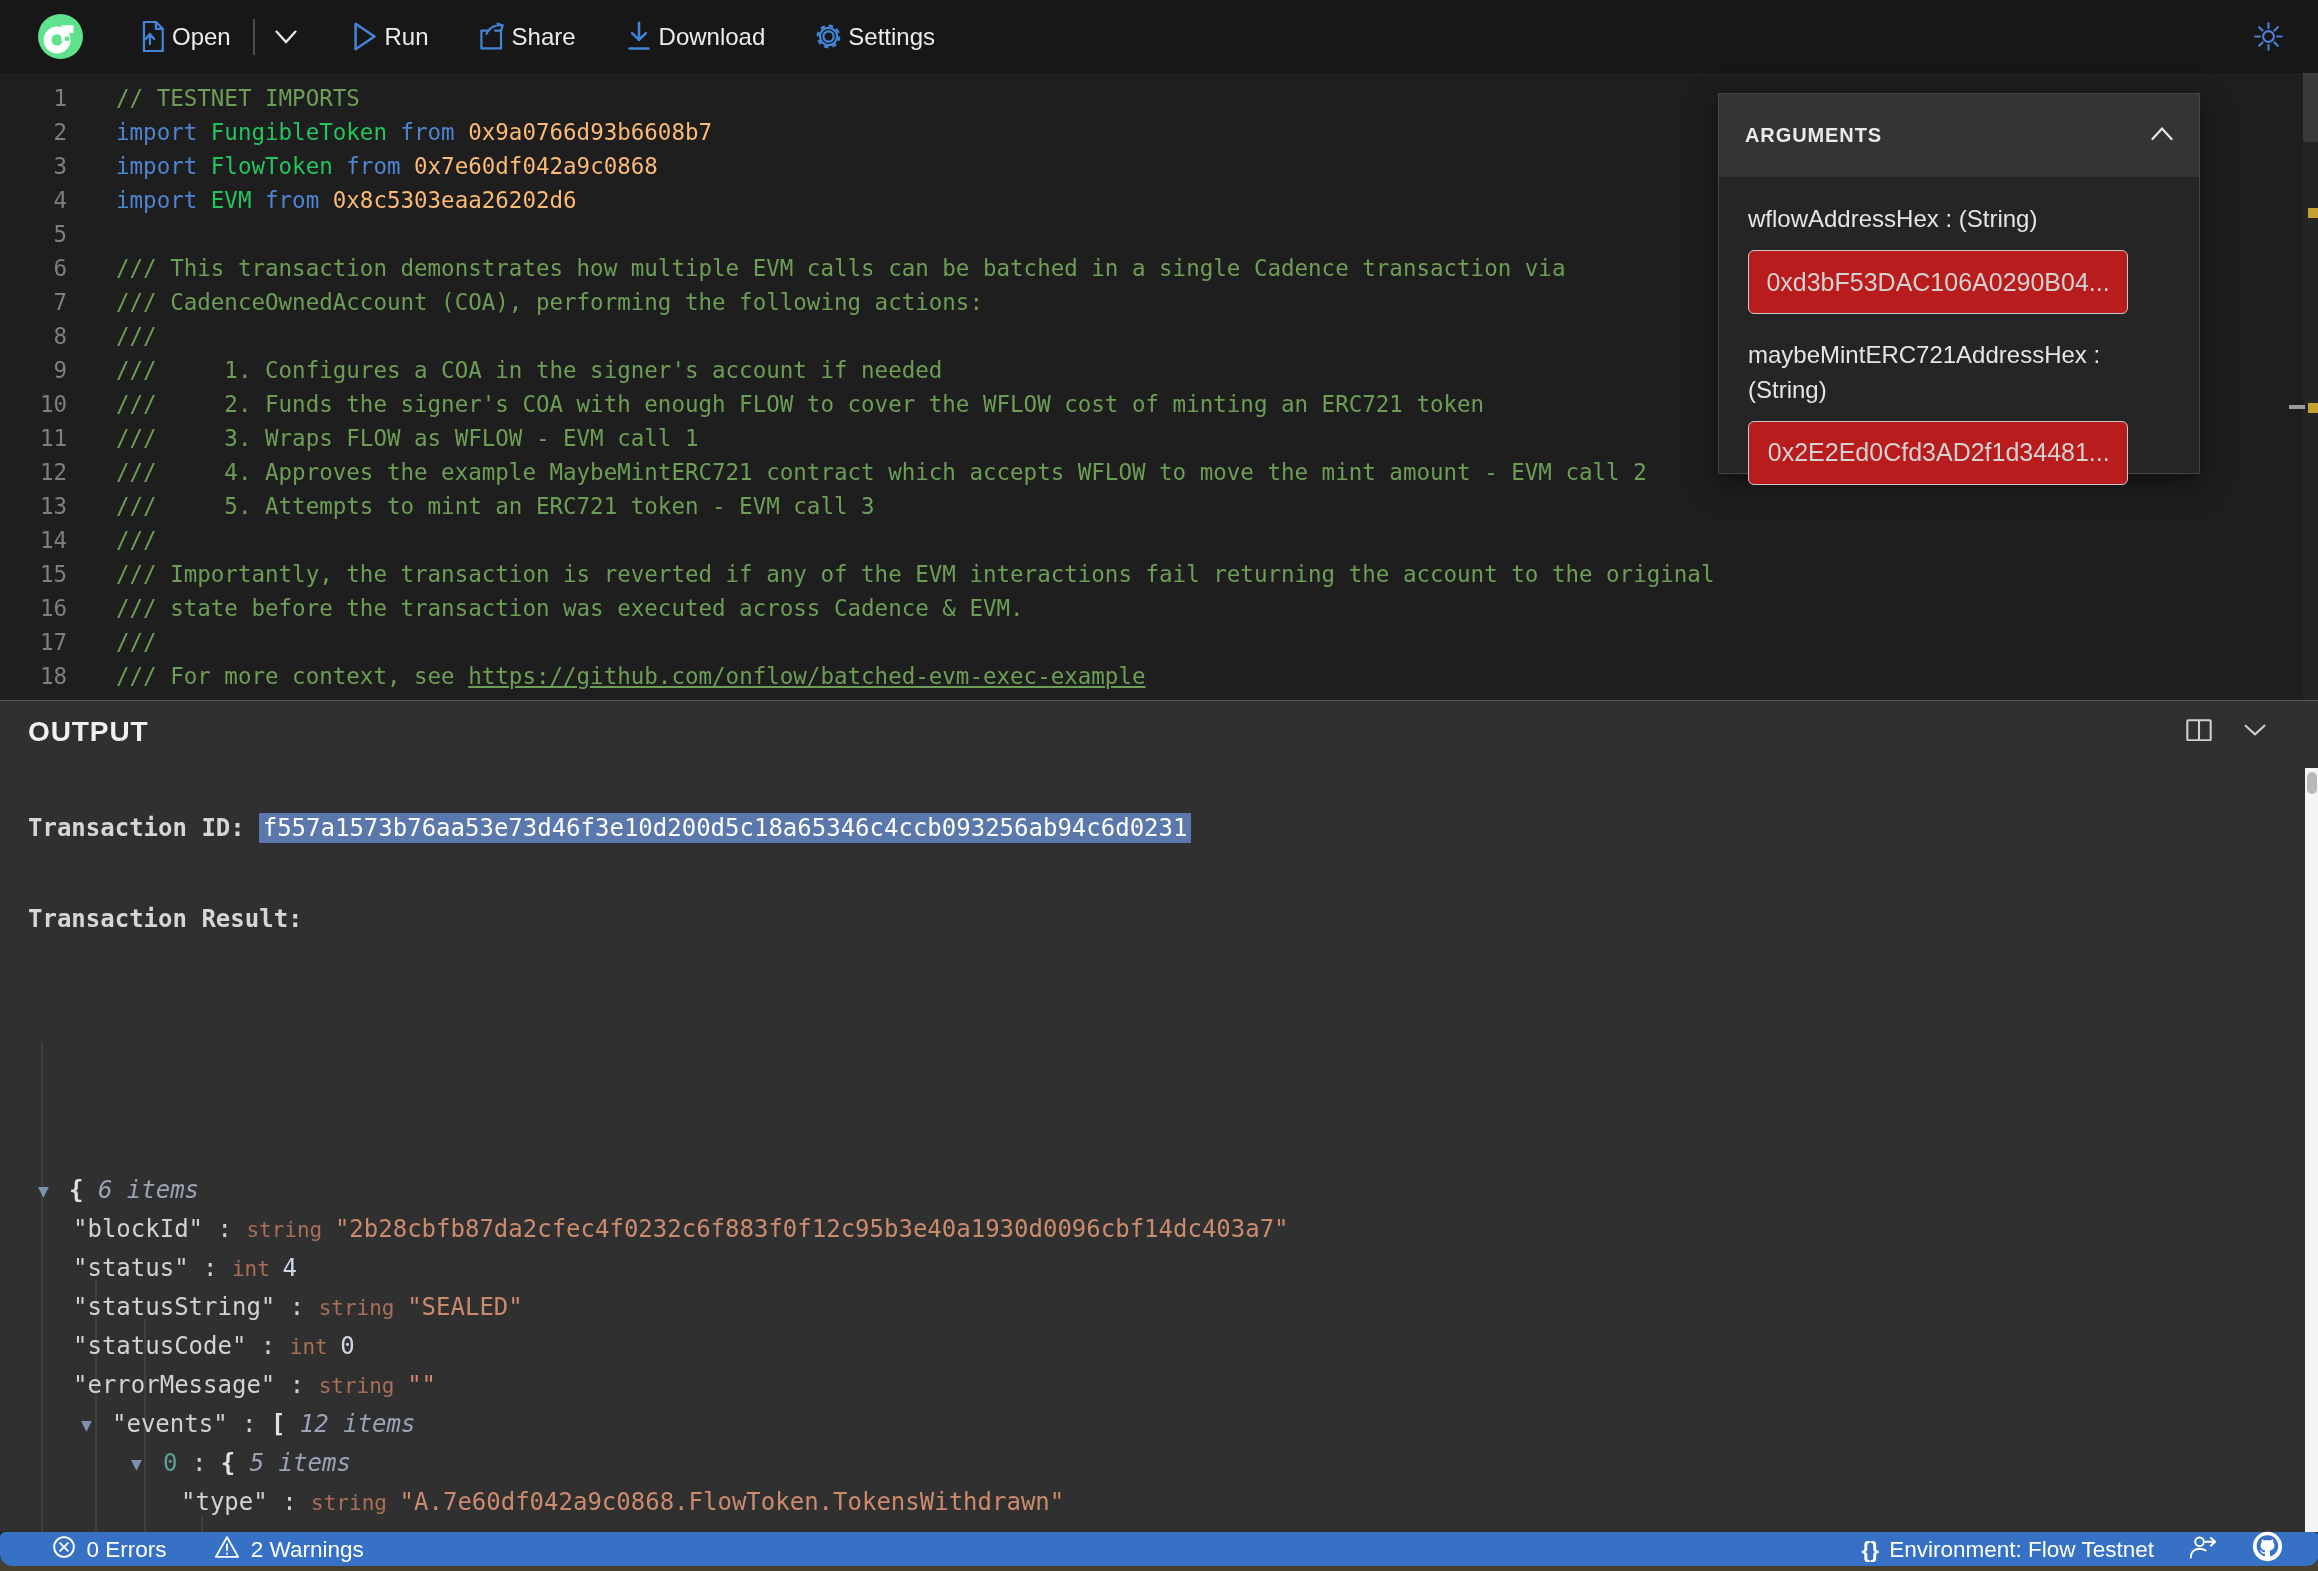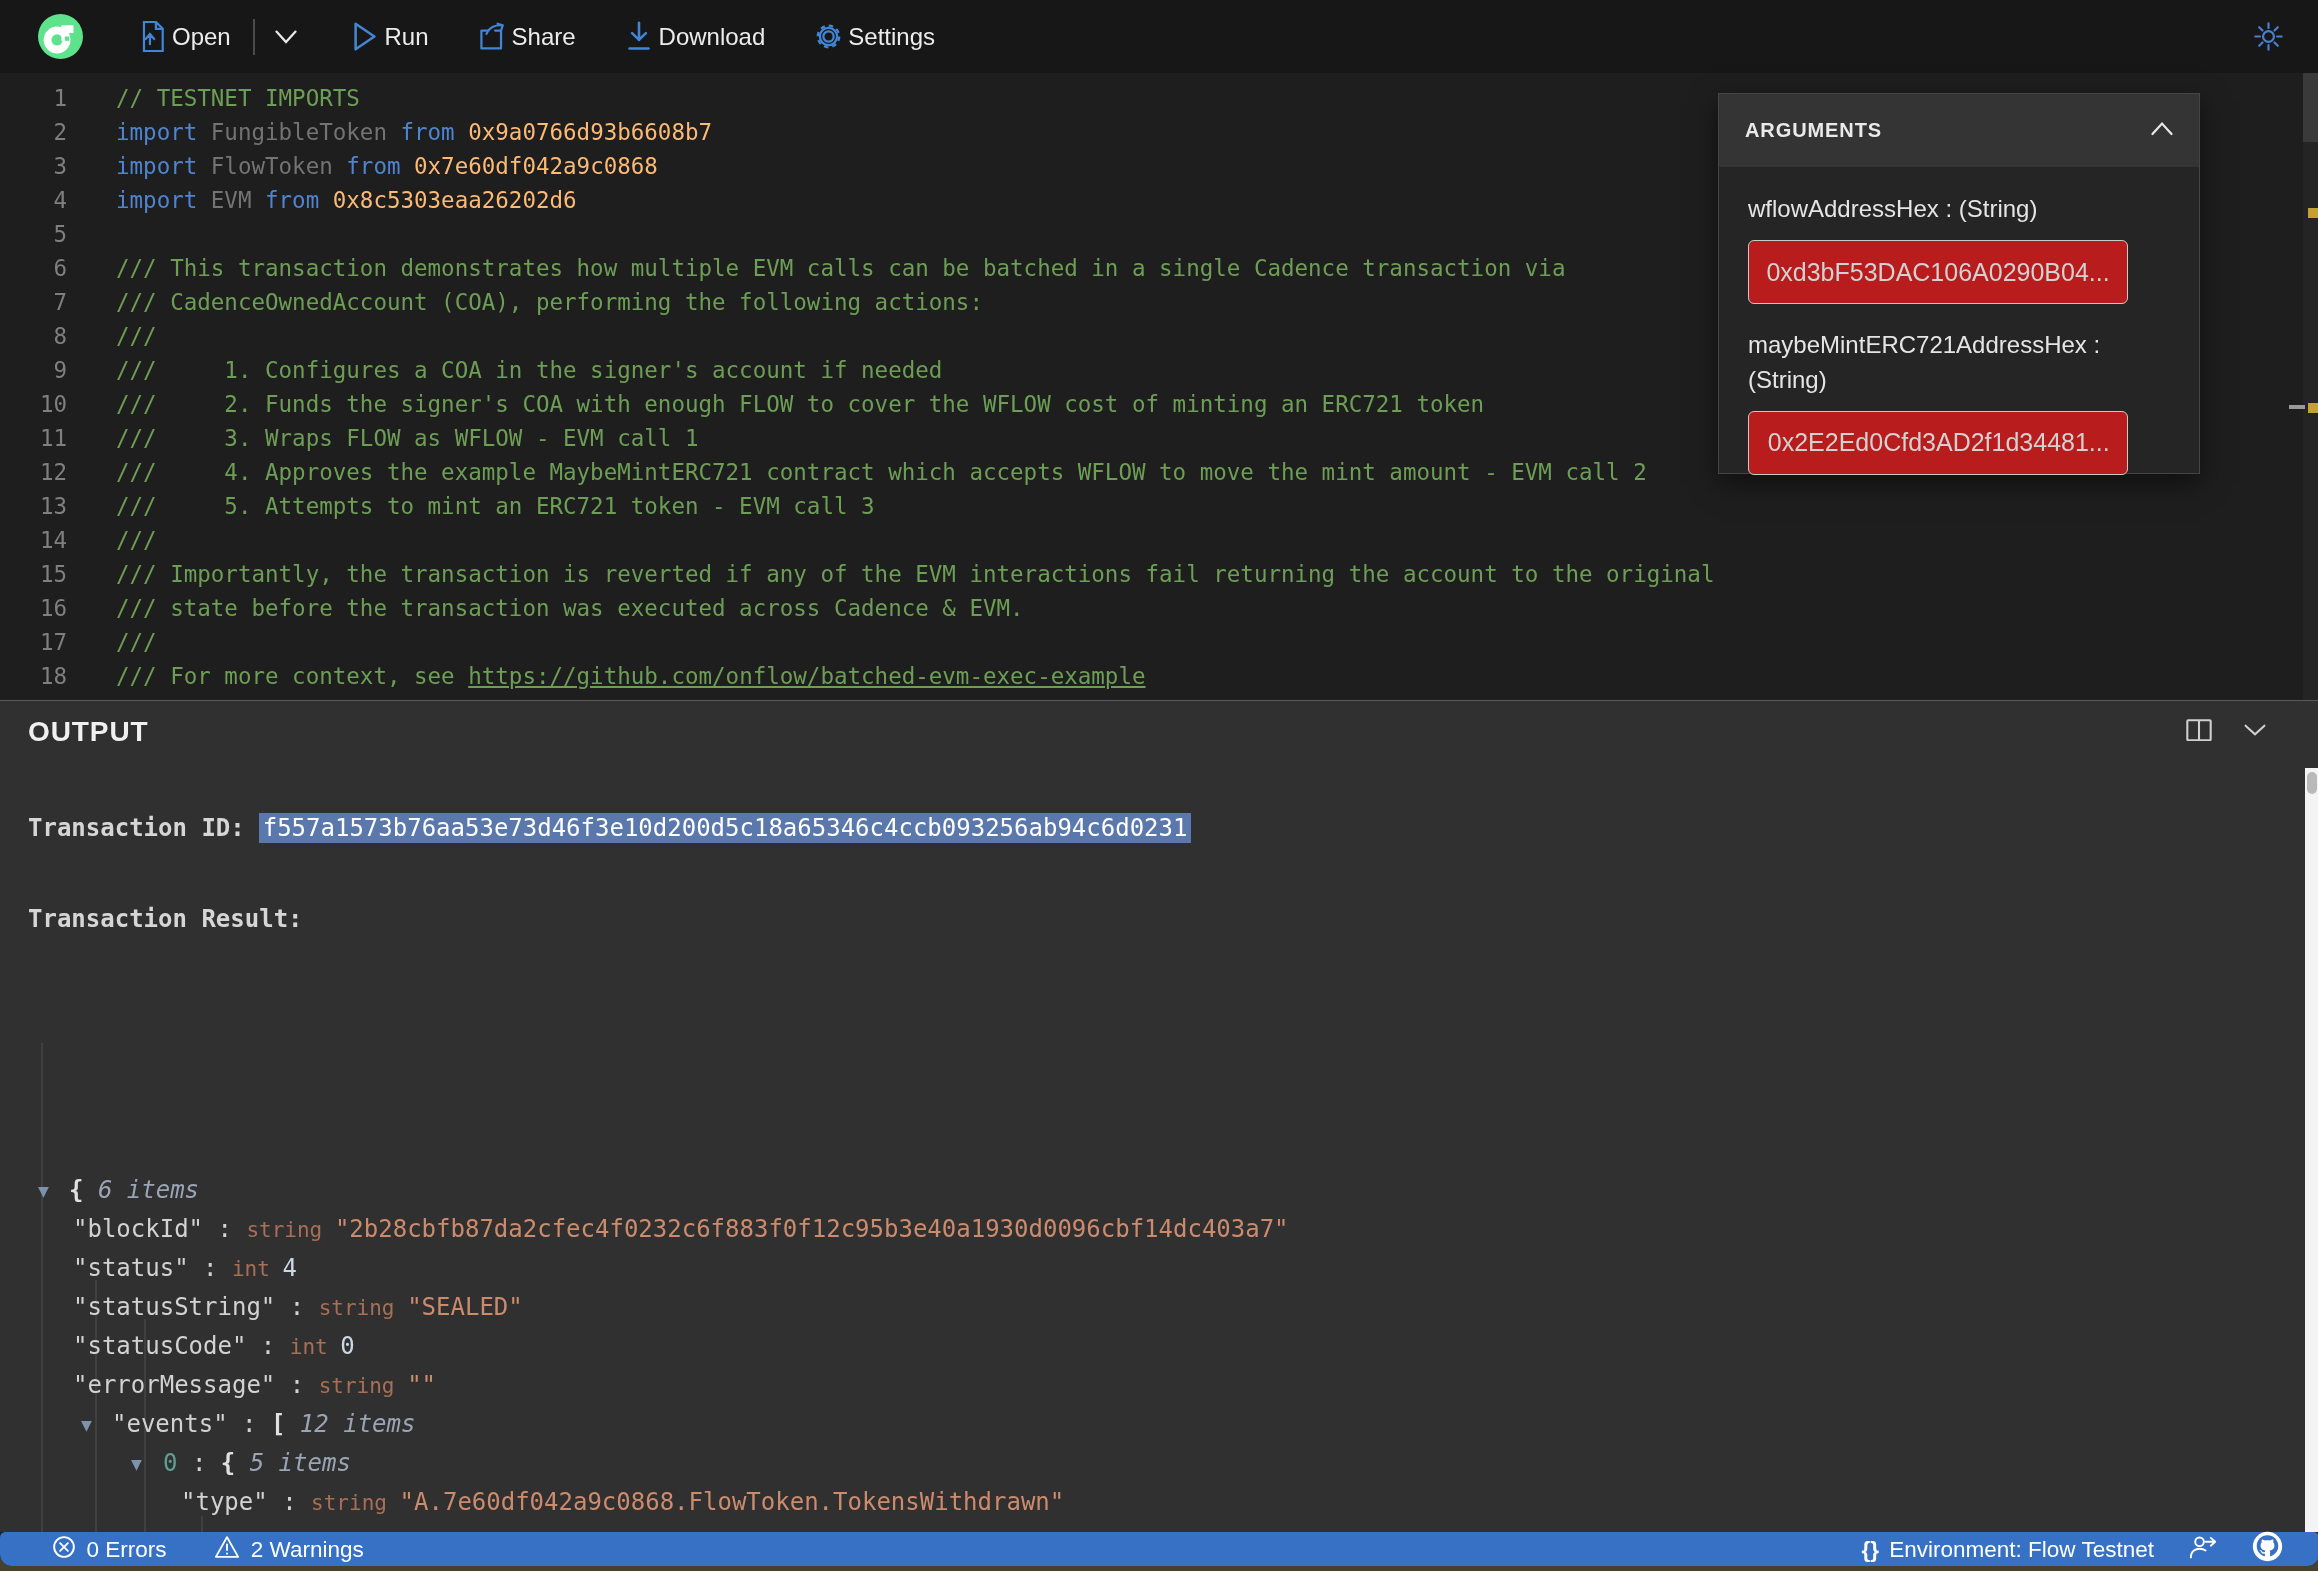--- a/index.html
+++ b/index.html
@@ -17,31 +17,31 @@
   #theme-toggle { margin-left:auto; margin-right:35px; }
 
   
   #editor { position:absolute; left:0; top:73px; width:2319px; height:628px; background:#1e1e1e; font-family:"DejaVu Sans Mono", monospace; font-size:22.5px; }
   #code-scroll { position:absolute; left:0; top:7.8px; width:2300px; }
   .code-row { display:flex; height:34px; line-height:34px; white-space:pre; }
   .gutter { width:67px; text-align:right; color:#7f7f7f; flex:0 0 67px; }
   .code-text { padding-left:49px; }
   .tok-com  { color:#6d9e55; }
   .tok-kw   { color:#4f84d1; }
-  .tok-typ  { color:#737373; }
+  .tok-typ  { color:#22c55e; }
   .tok-addr { color:#fdba74; }
   .tok-link { color:#6d9e55; text-decoration:underline; cursor:pointer; }
   #overview-ruler { position:absolute; right:0; top:0; width:16.4px; height:628px; background:#242424; }
   #editor-scroll-thumb { position:absolute; right:0; top:0; width:16.4px; height:69px; background:#3a3a3a; }
   .warn-marker { position:absolute; right:0.9px; width:10.4px; height:10.4px; background:#c7a032; }
   #ruler-tick { position:absolute; right:14px; top:332px; width:15.6px; height:3.5px; background:#9a9a9a; }
 
   
   #args-panel { position:absolute; left:1718px; top:93px; width:482px; height:381px; background:#252525; border:0.9px solid #454545; box-shadow:0 8.6px 26px rgba(0,0,0,.5); }
-  #args-header { height:73px; background:#343434; display:flex; align-items:center; justify-content:space-between; padding:0 24px 0 26px; }
+  #args-header { height:83px; background:#343434; display:flex; align-items:center; justify-content:space-between; padding:0 24px 0 26px; }
   #args-title { color:#eaeaea; font-size:20px; font-weight:bold; letter-spacing:0.9px; }
   #args-body { padding:24px 29px; }
   .arg-label { color:#e5e5e5; font-size:24px; line-height:35px; margin-bottom:14px; }
   .arg-input { width:380px; height:64px; background:#b91c1c; border:1.7px solid #c9c9c9; border-radius:6px; color:#d2d2d2; font-size:25px; font-family:"Liberation Sans", sans-serif; padding:0 17.3px; margin-bottom:22.5px;text-align:right; }
 
   
   #output { position:absolute; left:0; top:700px; width:2319px; height:832px; background:#303030; border-top:1.7px solid #5a5a5a; overflow:hidden; }
   #output-header { position:absolute; left:0; top:0; width:100%; height:61px; display:flex; align-items:center; }
   #output-title { color:#f0f0f0; font-size:28px; font-weight:bold; letter-spacing:0.9px; margin-left:28px; }
   #output-header-icons { margin-left:auto; margin-right:52px; display:flex; gap:31px; align-items:center; }

